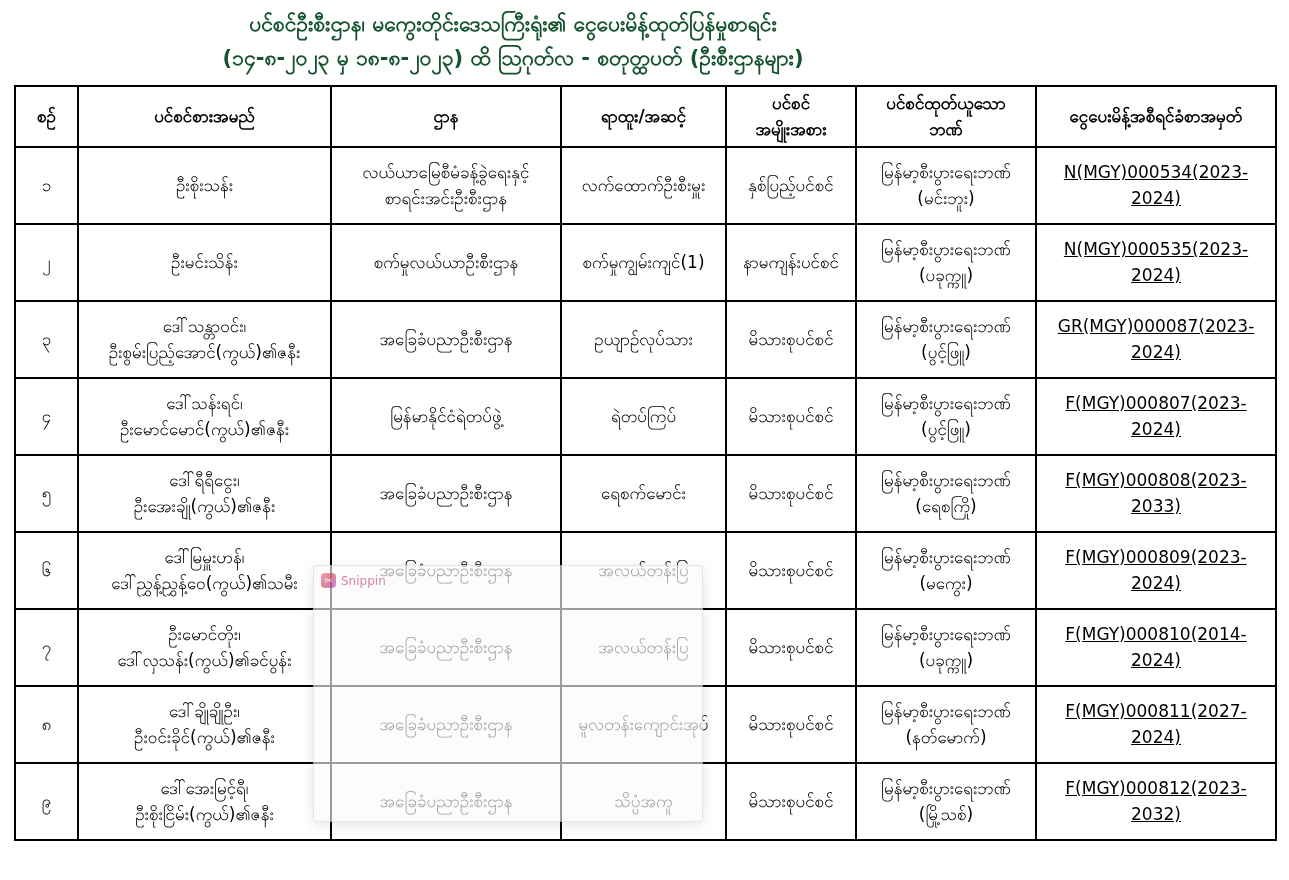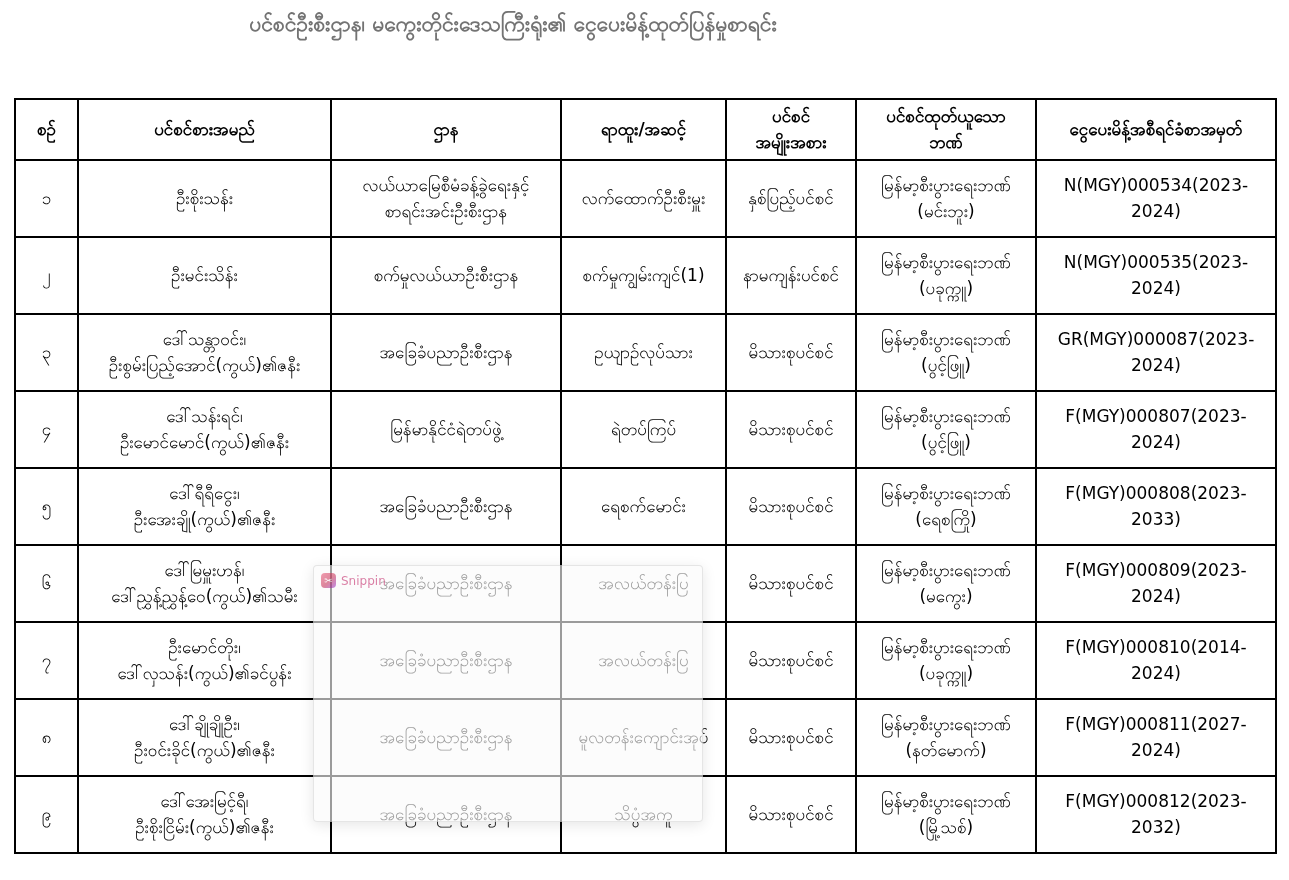--- a/index.html
+++ b/index.html
@@ -3,35 +3,35 @@
 <meta charset="utf-8">
 <style>
   html,body{margin:0;padding:0;}
   body{
     width:1289px;height:880px;position:relative;background:#ffffff;
     font-family:"DejaVu Sans","Liberation Sans",sans-serif;color:#000;
     overflow:hidden;
   }
   .title-block{
     position:absolute;top:8px;left:0;width:1026px;text-align:center;
-    font-weight:bold;font-size:21px;line-height:1.6;color:#737373;
+    font-weight:bold;font-size:21px;line-height:1.6;color:#14532d;
   }
   table.pension{
-    position:absolute;left:14px;top:98px;width:1261px;
+    position:absolute;left:14px;top:85px;width:1261px;
     border-collapse:collapse;table-layout:fixed;
   }
   table.pension th, table.pension td{
     border:2px solid #000;text-align:center;vertical-align:middle;
     font-size:17px;line-height:1.5;padding:4px 5px;white-space:pre-line;
     overflow:hidden;color:#000;
   }
   table.pension th{font-weight:bold;height:50px;font-size:17px;}
   table.pension td{height:67px;font-weight:normal;}
   td.serial{font-size:16px;}
-  td.orderno{font-size:16px;letter-spacing:0px;}
+  td.orderno{font-size:16px;letter-spacing:0px;text-decoration:underline;}
   
   .overlay{
     position:absolute;left:313px;top:565px;width:388px;height:255px;
     background:rgba(250,250,250,0.62);
     border:1px solid rgba(120,120,120,0.18);
     border-radius:4px;
     box-shadow:0 3px 14px rgba(0,0,0,0.10);
     pointer-events:none;
   }
   .wm-head{
@@ -46,20 +46,21 @@
   .wm-label{
     font-size:12px;color:#be185d;
     white-space:nowrap;overflow:hidden;max-width:58px;
   }
 </style>
 </head>
 <body>
 
 <div class="title-block">
   <div>ပင်စင်ဦးစီးဌာန၊ မကွေးတိုင်းဒေသကြီးရုံး၏ ငွေပေးမိန့်ထုတ်ပြန်မှုစာရင်း</div>
+  <div>(၁၄-၈-၂၀၂၃ မှ ၁၈-၈-၂၀၂၃) ထိ ဩဂုတ်လ - စတုတ္ထပတ် (ဦးစီးဌာနများ)</div>
 </div>
 
 <table class="pension">
   <colgroup>
     <col style="width:63px">
       <col style="width:253px">
       <col style="width:230px">
     <col style="width:165px">
       <col style="width:130px">
       <col style="width:180px">

